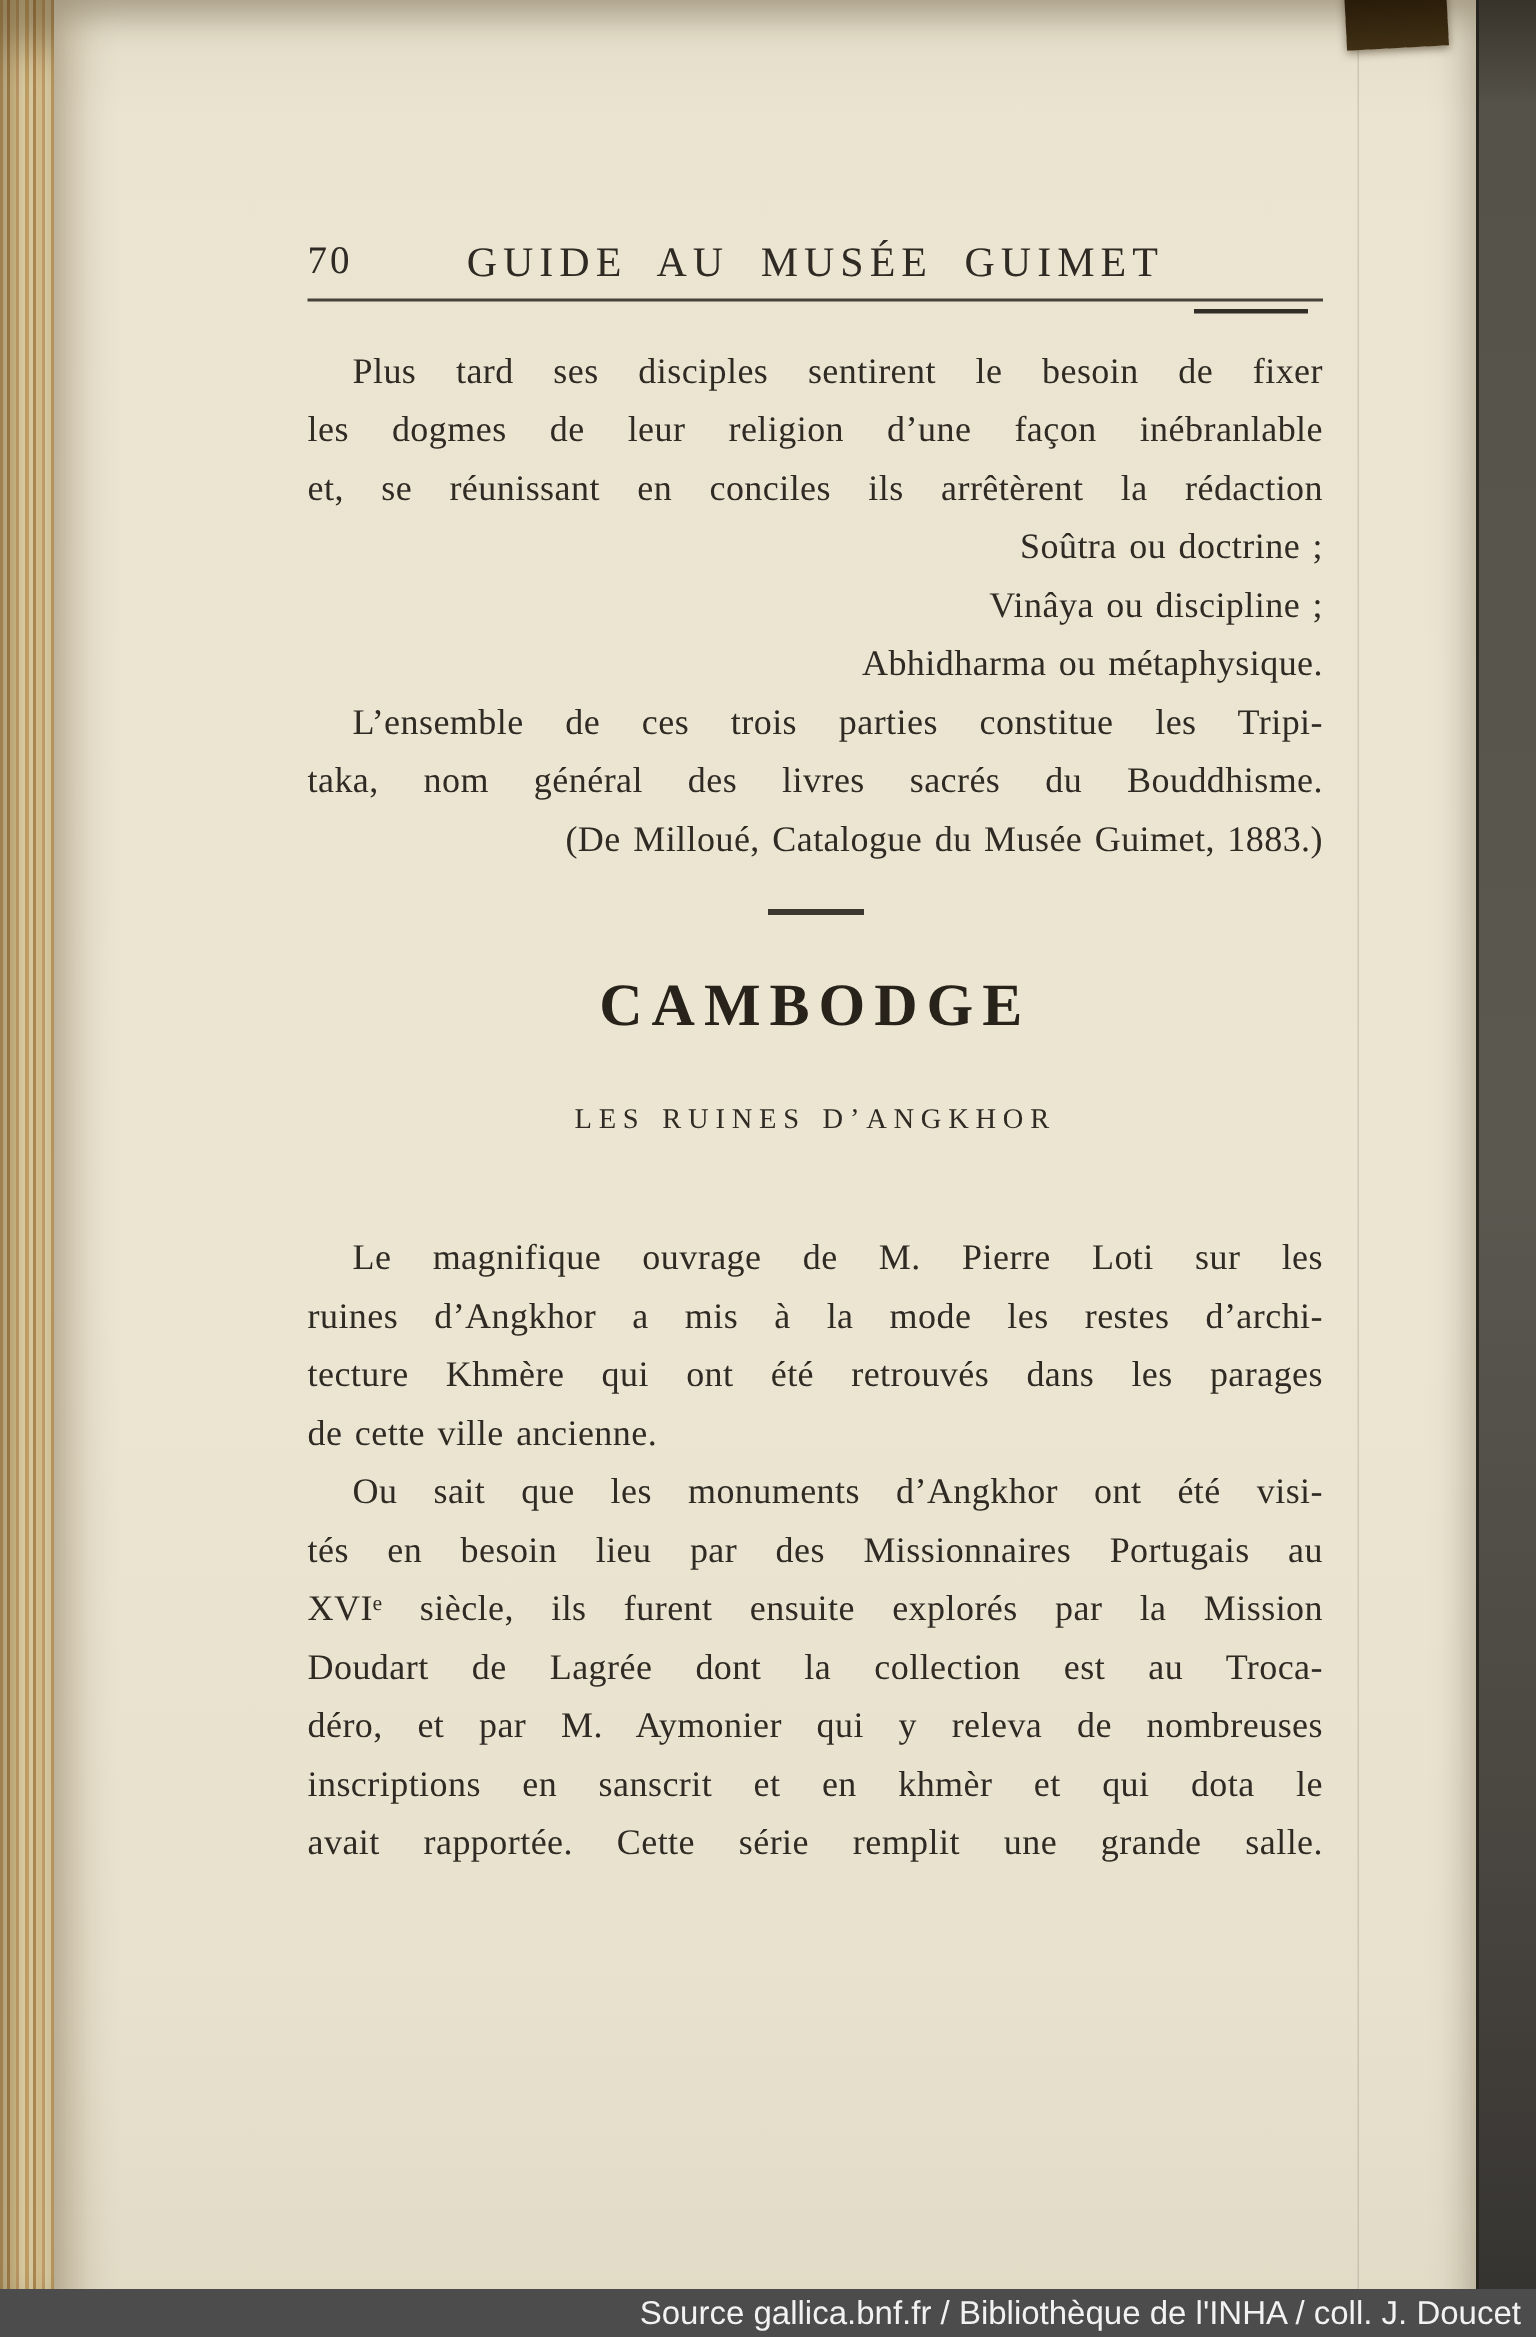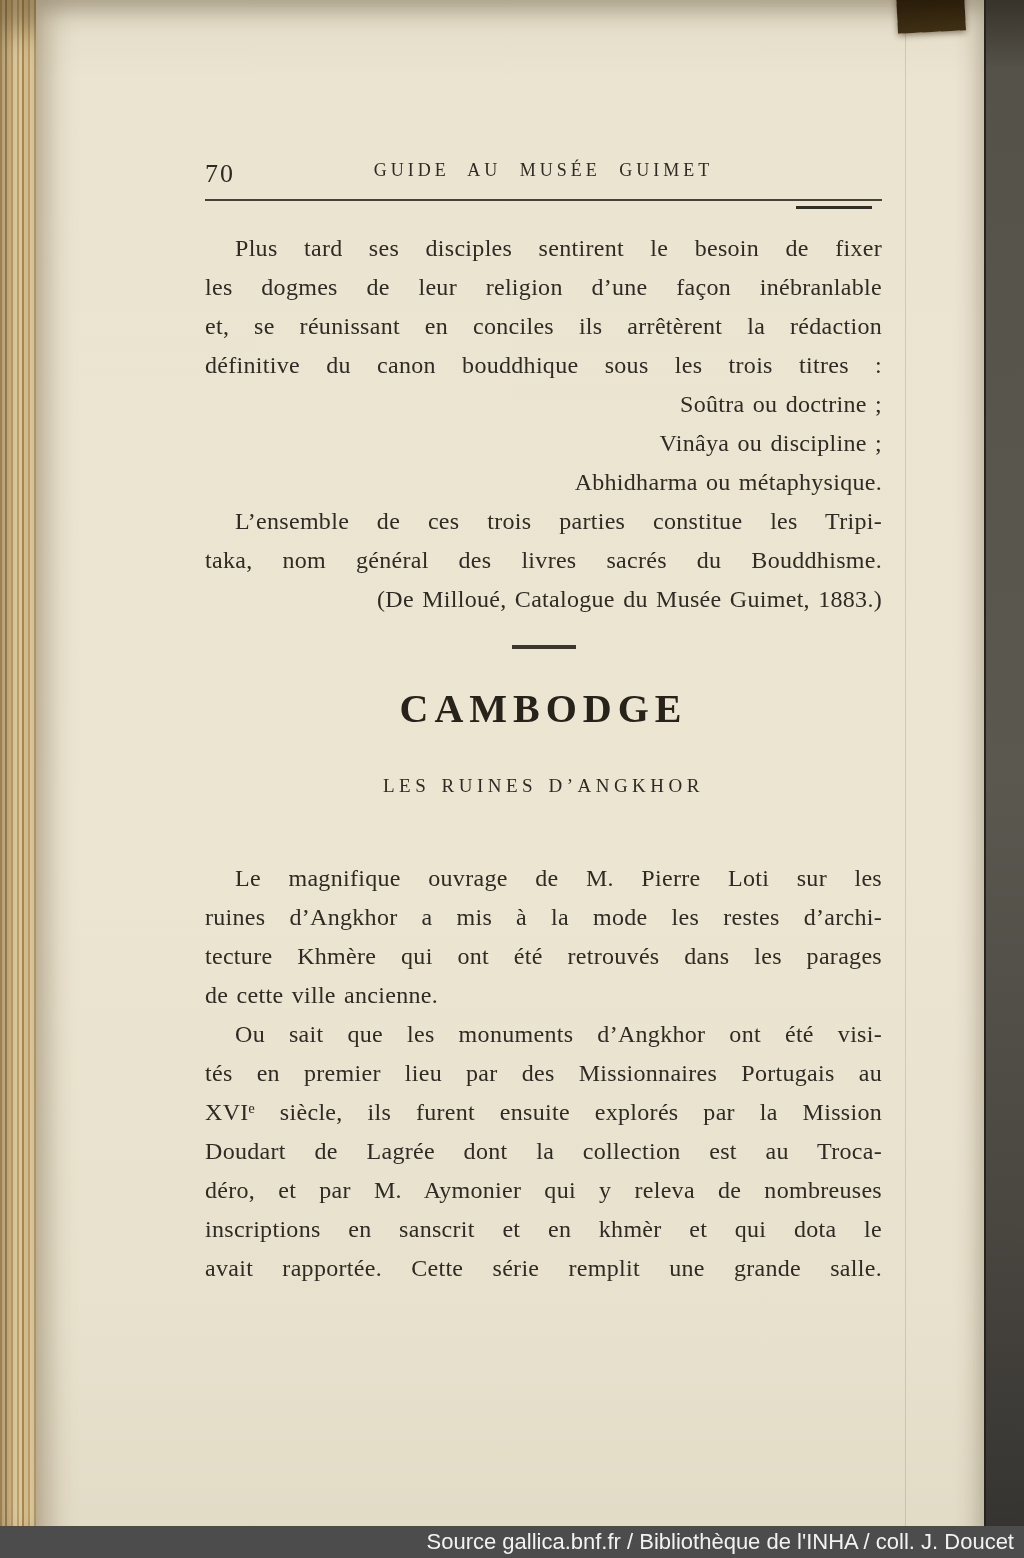--- a/index.html
+++ b/index.html
@@ -15,21 +15,21 @@
   .paper{position:absolute;left:36px;right:40px;top:0;bottom:0;
     background:linear-gradient(180deg,#e2dbc6 0%,#ebe4d1 5%,#ece5d2 55%,#e8e1cd 85%,#e1dac5 100%);
     box-shadow:inset 0 14px 20px rgba(110,100,80,.28),
                inset 16px 0 26px rgba(120,95,60,.30),
                inset -12px 0 20px rgba(125,115,95,.20);}
 
   .page-inner{position:absolute;left:169px;top:0;width:677px;color:#2f2b24;}
 
   .page-header{position:relative;margin-top:156px;height:34px;}
   .page-num{position:absolute;left:0;top:3px;font-size:26px;letter-spacing:2px;}
-  .running-title{display:block;text-align:center;font-size:18px;letter-spacing:4px;word-spacing:10px;padding-top:4px;}
+  .running-title{display:block;text-align:center;font-size:28px;letter-spacing:4px;word-spacing:10px;padding-top:4px;}
 
   .header-rule{margin-top:9px;height:2px;background:#46423a;}
   .header-rule-sub{width:76px;height:3px;background:#312d27;margin:5px 10px 0 auto;}
 
   .page-body{margin-top:20px;font-size:24px;line-height:39px;letter-spacing:.3px;word-spacing:2px;}
   .para{margin:0;}
   .line{white-space:normal;}
   .line.just{text-align:justify;text-align-last:justify;}
   .line.first{text-indent:30px;text-align:right;}
 
@@ -72,21 +72,20 @@
       </div>
 
       <div class="header-rule"></div>
       <div class="header-rule-sub"></div>
 
       <div class="page-body">
           <div class="para">
             <div class="line first just">Plus tard ses disciples sentirent le besoin de fixer</div>
             <div class="line just">les dogmes de leur religion d’une façon inébranlable</div>
             <div class="line just">et, se réunissant en conciles ils arrêtèrent la rédaction</div>
-            <div class="line just">définitive du canon bouddhique sous les trois titres :</div>
           </div>
           <div class="para">
             <div class="line first">Soûtra ou doctrine ;</div>
           </div>
           <div class="para">
             <div class="line first">Vinâya ou discipline ;</div>
           </div>
           <div class="para">
             <div class="line first">Abhidharma ou métaphysique.</div>
           </div>
@@ -101,21 +100,21 @@
           <div class="heading">CAMBODGE</div>
           <div class="subheading">LES RUINES D’ANGKHOR</div>
           <div class="para">
             <div class="line first just">Le magnifique ouvrage de M. Pierre Loti sur les</div>
             <div class="line just">ruines d’Angkhor a mis à la mode les restes d’archi-</div>
             <div class="line just">tecture Khmère qui ont été retrouvés dans les parages</div>
             <div class="line">de cette ville ancienne.</div>
           </div>
           <div class="para">
             <div class="line first just">Ou sait que les monuments d’Angkhor ont été visi-</div>
-            <div class="line just">tés en premier lieu par des Missionnaires Portugais au</div>
+            <div class="line just">tés en besoin lieu par des Missionnaires Portugais au</div>
             <div class="line just">XVIᵉ siècle, ils furent ensuite explorés par la Mission</div>
             <div class="line just">Doudart de Lagrée dont la collection est au Troca-</div>
             <div class="line just">déro, et par M. Aymonier qui y releva de nombreuses</div>
             <div class="line just">inscriptions en sanscrit et en khmèr et qui dota le</div>
             <div class="line just">avait rapportée. Cette série remplit une grande salle.</div>
           </div>
         </div>
 
     </div>
   </div>

